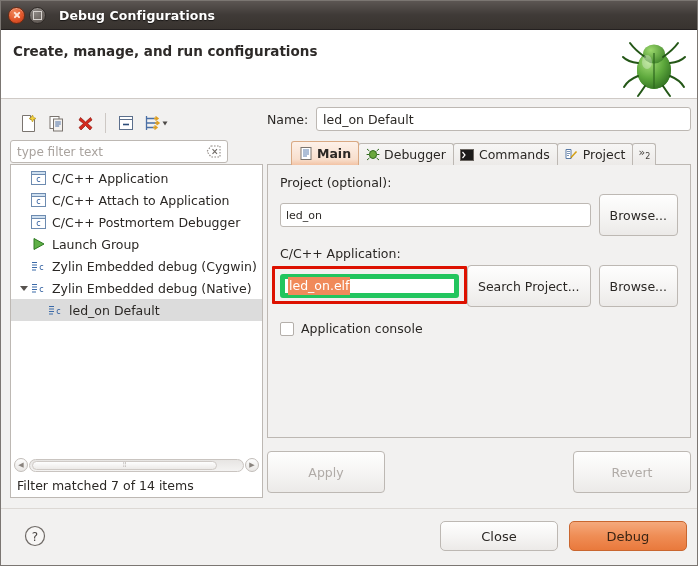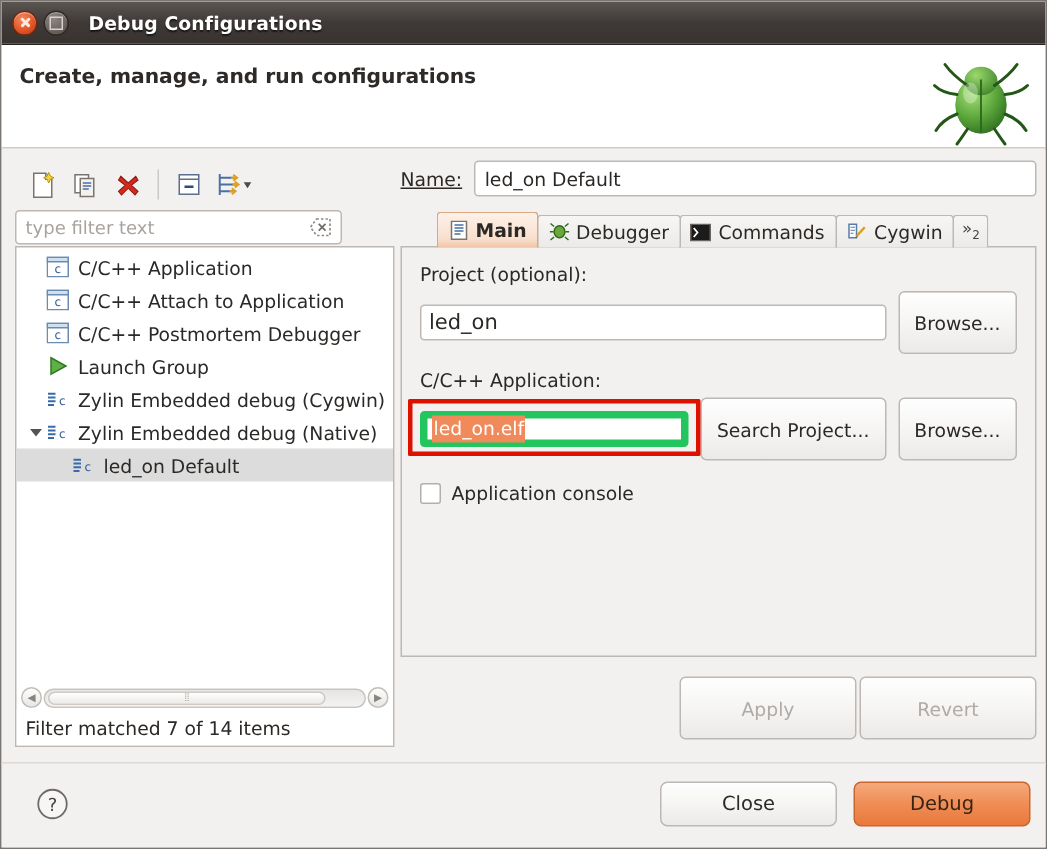--- a/index.html
+++ b/index.html
@@ -223,21 +223,20 @@
     width: 424px; height: 392px;
   }
   #name-row {
     display: flex; align-items: center;
     height: 26px;
     margin-bottom: 9px;
   }
   #name-label {
     font-size: 12.5px; color: #2b2825;
     margin-right: 8px;
-    text-decoration: underline;
   }
   #name-input {
     flex: 1; height: 24px;
     background: #ffffff;
     border: 1px solid #bdb8b3;
     border-radius: 3px;
     display: flex; align-items: center;
     padding: 0 6px;
     font-size: 12.5px; color: #2b2825;
   }
@@ -300,21 +299,21 @@
     margin-bottom: 10px;
     gap: 8px;
   }
   .text-input {
     flex: 1; height: 24px;
     background: #ffffff;
     border: 1px solid #bdb8b3;
     border-radius: 3px;
     display: flex; align-items: center;
     padding: 0 5px;
-    font-size: 14px; color: #2b2825;
+    font-size: 11px; color: #2b2825;
   }
   .btn {
     height: 42px;
     min-width: 76px;
     padding: 0 10px;
     background: linear-gradient(180deg,#fefefe 0%, #f6f5f4 50%, #eceae8 100%);
     border: 1px solid #bdb8b3;
     border-radius: 4px;
     font-size: 12.5px; color: #2b2825;
     display: flex; align-items: center; justify-content: center;
@@ -367,21 +366,21 @@
   .checkbox {
     width: 14px; height: 14px;
     background: #ffffff;
     border: 1px solid #b4afaa;
     border-radius: 2px;
     flex: 0 0 auto;
   }
   .check-label { font-size: 12.5px; color: #2b2825; }
 
   #apply-row {
-    display: flex; justify-content: flex-end;
+    display: flex; justify-content: space-between;
     gap: 2px;
     margin-top: 13px;
   }
   #apply-row .btn { min-width: 118px; }
 
   
   #footer {
     position: absolute;
     left: 0; bottom: 0;
     width: 698px; height: 57px;
@@ -629,21 +628,21 @@
         </div>
         <div class="tab">
           <span class="tab-icon">
             <svg width="14" height="13" viewBox="0 0 14 13">
               <path d="M2 1.5 h5 v9 h-5 z" fill="#ffffff" stroke="#5a7ba6"></path>
               <path d="M3 3.5 h3 M3 5.5 h3 M3 7.5 h2" stroke="#5a7ba6" stroke-width=".8"></path>
               <path d="M7 9.5 L12.5 3.5" stroke="#d4a017" stroke-width="1.6"></path>
               <path d="M6.6 10.6 l1.3 -.7 -.8 -.8 z" fill="#8a6a12"></path>
             </svg>
           </span>
-          <span>Cygwin</span>
+          <span>Project</span>
         </div>
         <div class="tab overflow">
           <span id="overflow-label"><span>»</span><sub>2</sub></span>
         </div>
       </div>
 
       <div id="tabpage">
 
         <div class="form-label">Project (optional):</div>
         <div class="input-row">

